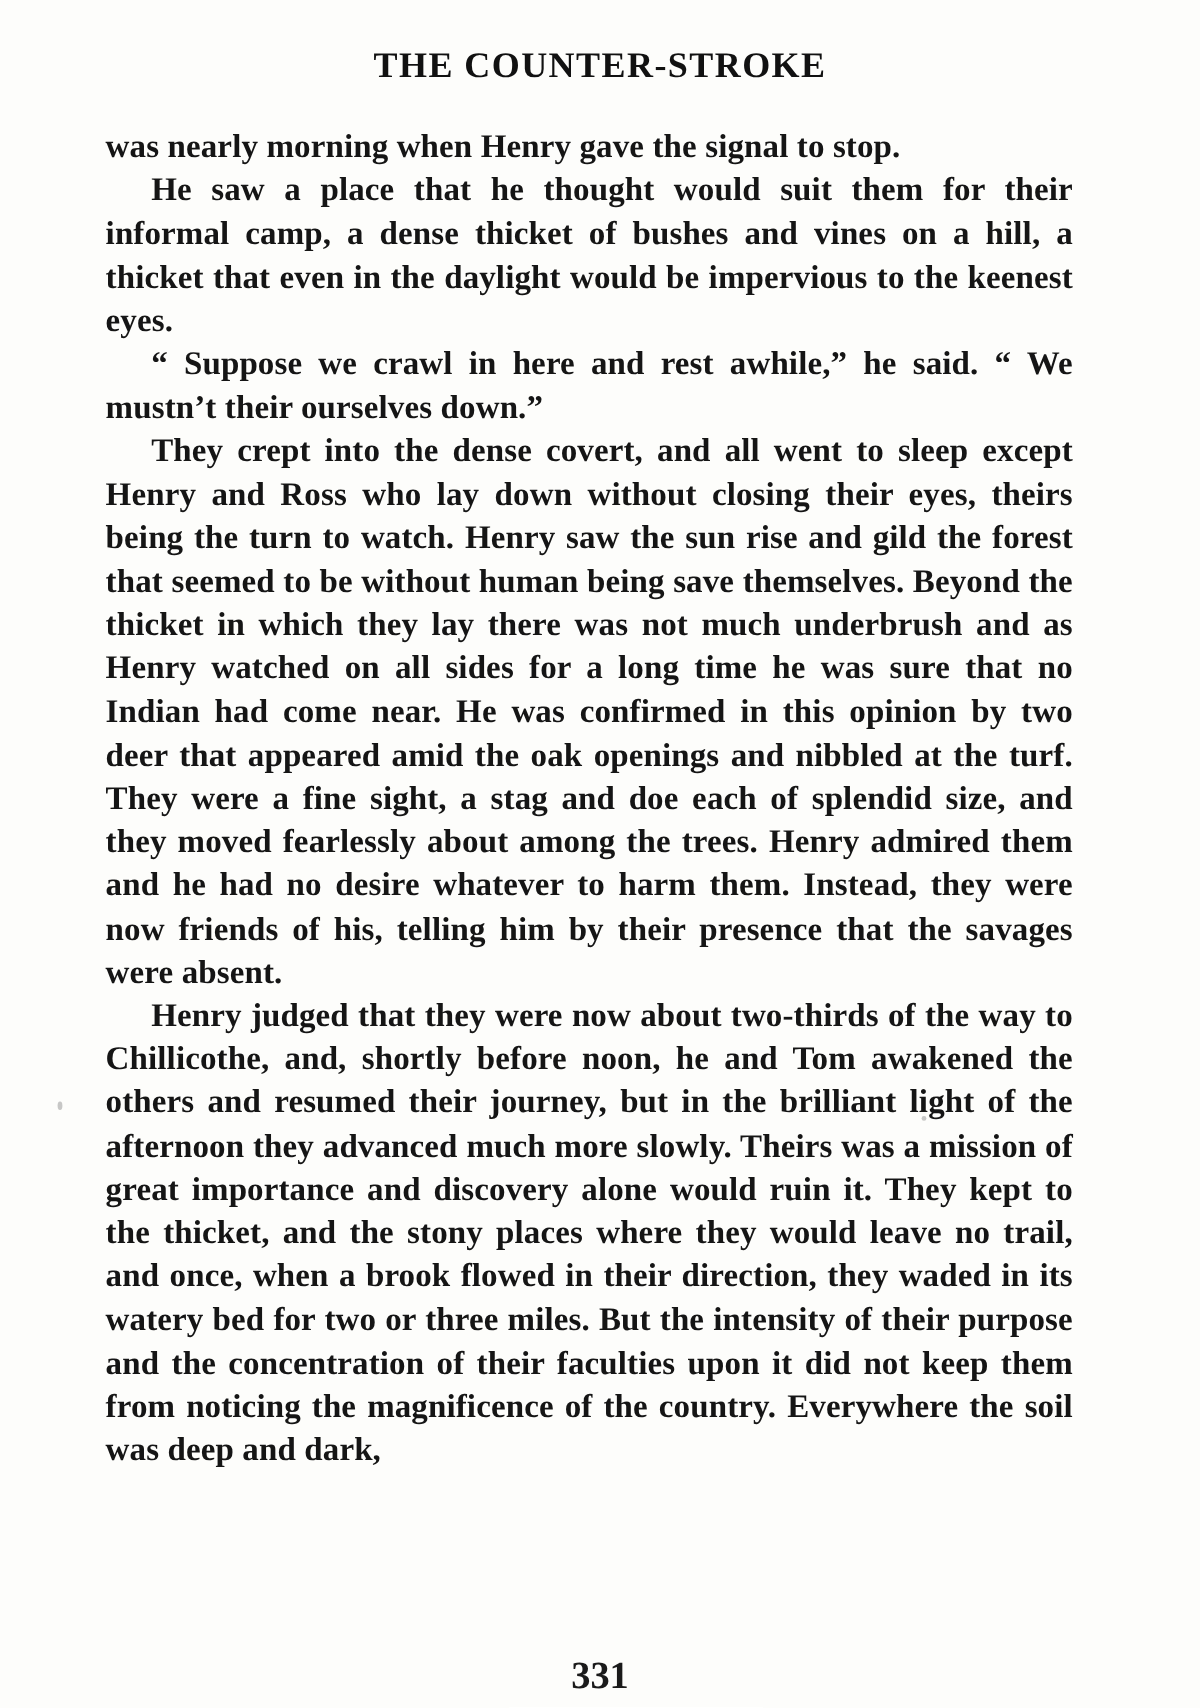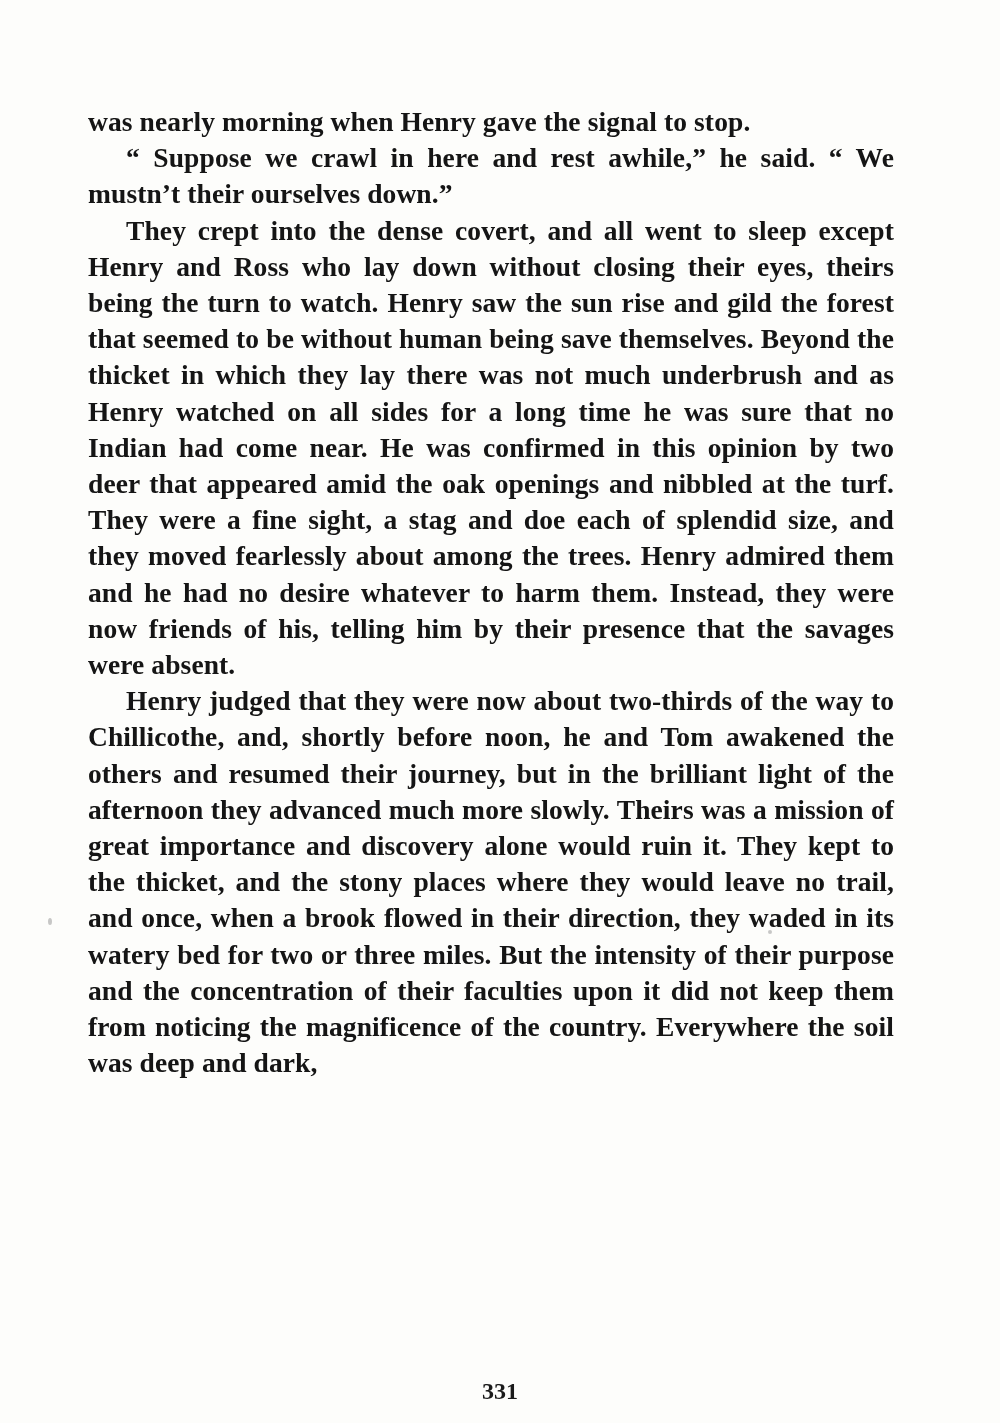--- a/index.html
+++ b/index.html
@@ -55,39 +55,41 @@
   }
   .para.noindent {
     text-indent: 0;
   }
   .folio {
     position: absolute;
     left: 0;
     top: 1378px;
     width: 1000px;
     text-align: center;
-    font-size: 24px;
+    font-size: 32px;
     color: #1a1a1a;
     font-weight: 600;
   }
   .speck {
     position: absolute;
     background: #9a9a9a;
     border-radius: 50%;
     opacity: .55;
   }
 </style>
 </head>
 <body>
 
 <div class="page">
 
+  <div class="running-head">THE COUNTER-STROKE</div>
 
   <div class="textblock">
     <p class="para noindent">was nearly morning when Henry gave the signal to stop.</p>
+    <p class="para indent">He saw a place that he thought would suit them for their informal camp, a dense thicket of bushes and vines on a hill, a thicket that even in the daylight would be impervious to the keenest eyes.</p>
     <p class="para indent">“ Suppose we crawl in here and rest awhile,” he said. “ We mustn’t their ourselves down.”</p>
     <p class="para indent">They crept into the dense covert, and all went to sleep except Henry and Ross who lay down without closing their eyes, theirs being the turn to watch.  Henry saw the sun rise and gild the forest that seemed to be without human being save themselves.  Beyond the thicket in which they lay there was not much underbrush and as Henry watched on all sides for a long time he was sure that no Indian had come near.  He was confirmed in this opinion by two deer that appeared amid the oak openings and nibbled at the turf.  They were a fine sight, a stag and doe each of splendid size, and they moved fearlessly about among the trees.  Henry admired them and he had no desire whatever to harm them.  Instead, they were now friends of his, telling him by their presence that the savages were absent.</p>
     <p class="para indent">Henry judged that they were now about two-thirds of the way to Chillicothe, and, shortly before noon, he and Tom awakened the others and resumed their journey, but in the brilliant light of the afternoon they advanced much more slowly.  Theirs was a mission of great importance and discovery alone would ruin it.  They kept to the thicket, and the stony places where they would leave no trail, and once, when a brook flowed in their direction, they waded in its watery bed for two or three miles.  But the intensity of their purpose and the concentration of their faculties upon it did not keep them from noticing the magnificence of the country.  Everywhere the soil was deep and dark,</p>
   </div>
 
   <div class="folio">331</div>
 
   <span class="speck" style="left:48px; top:918px; width:4px; height:7px;"></span>
   <span class="speck" style="left:768px; top:930px; width:4px; height:4px;"></span>
 </div>

